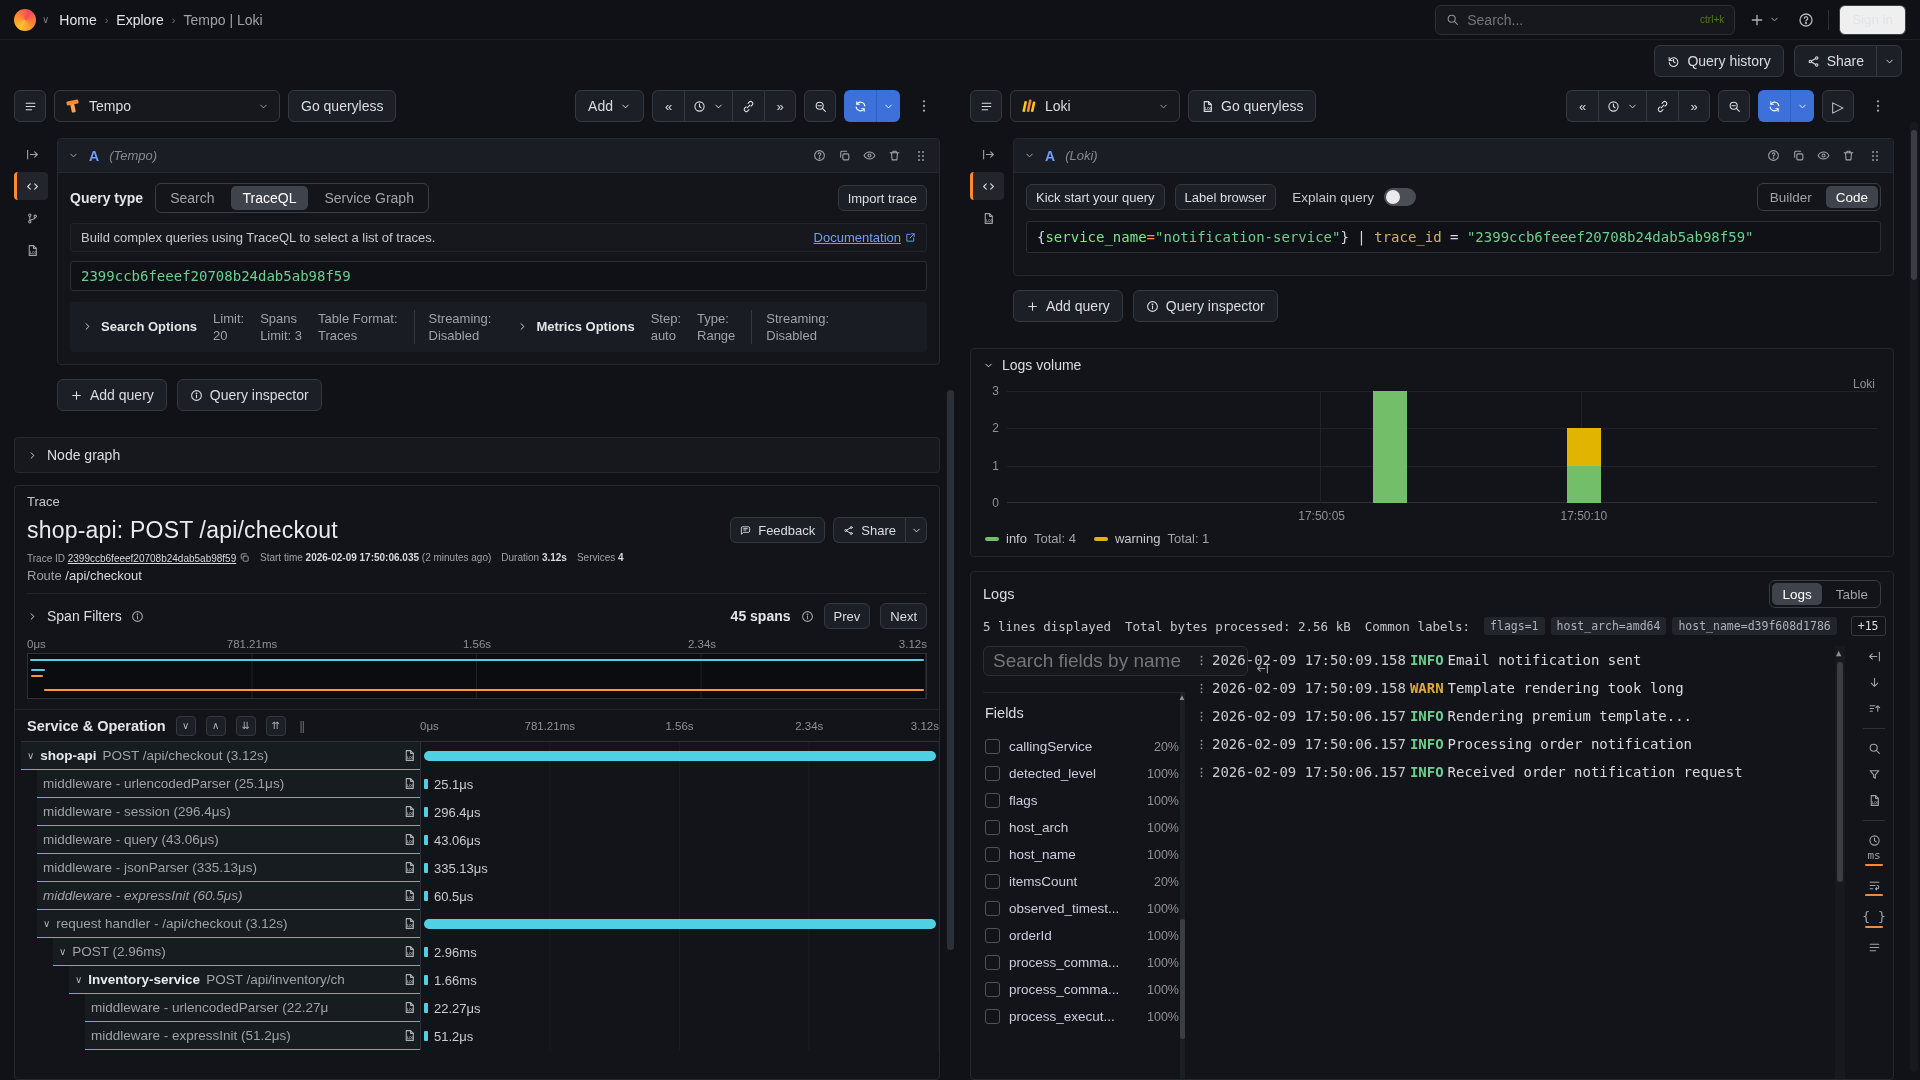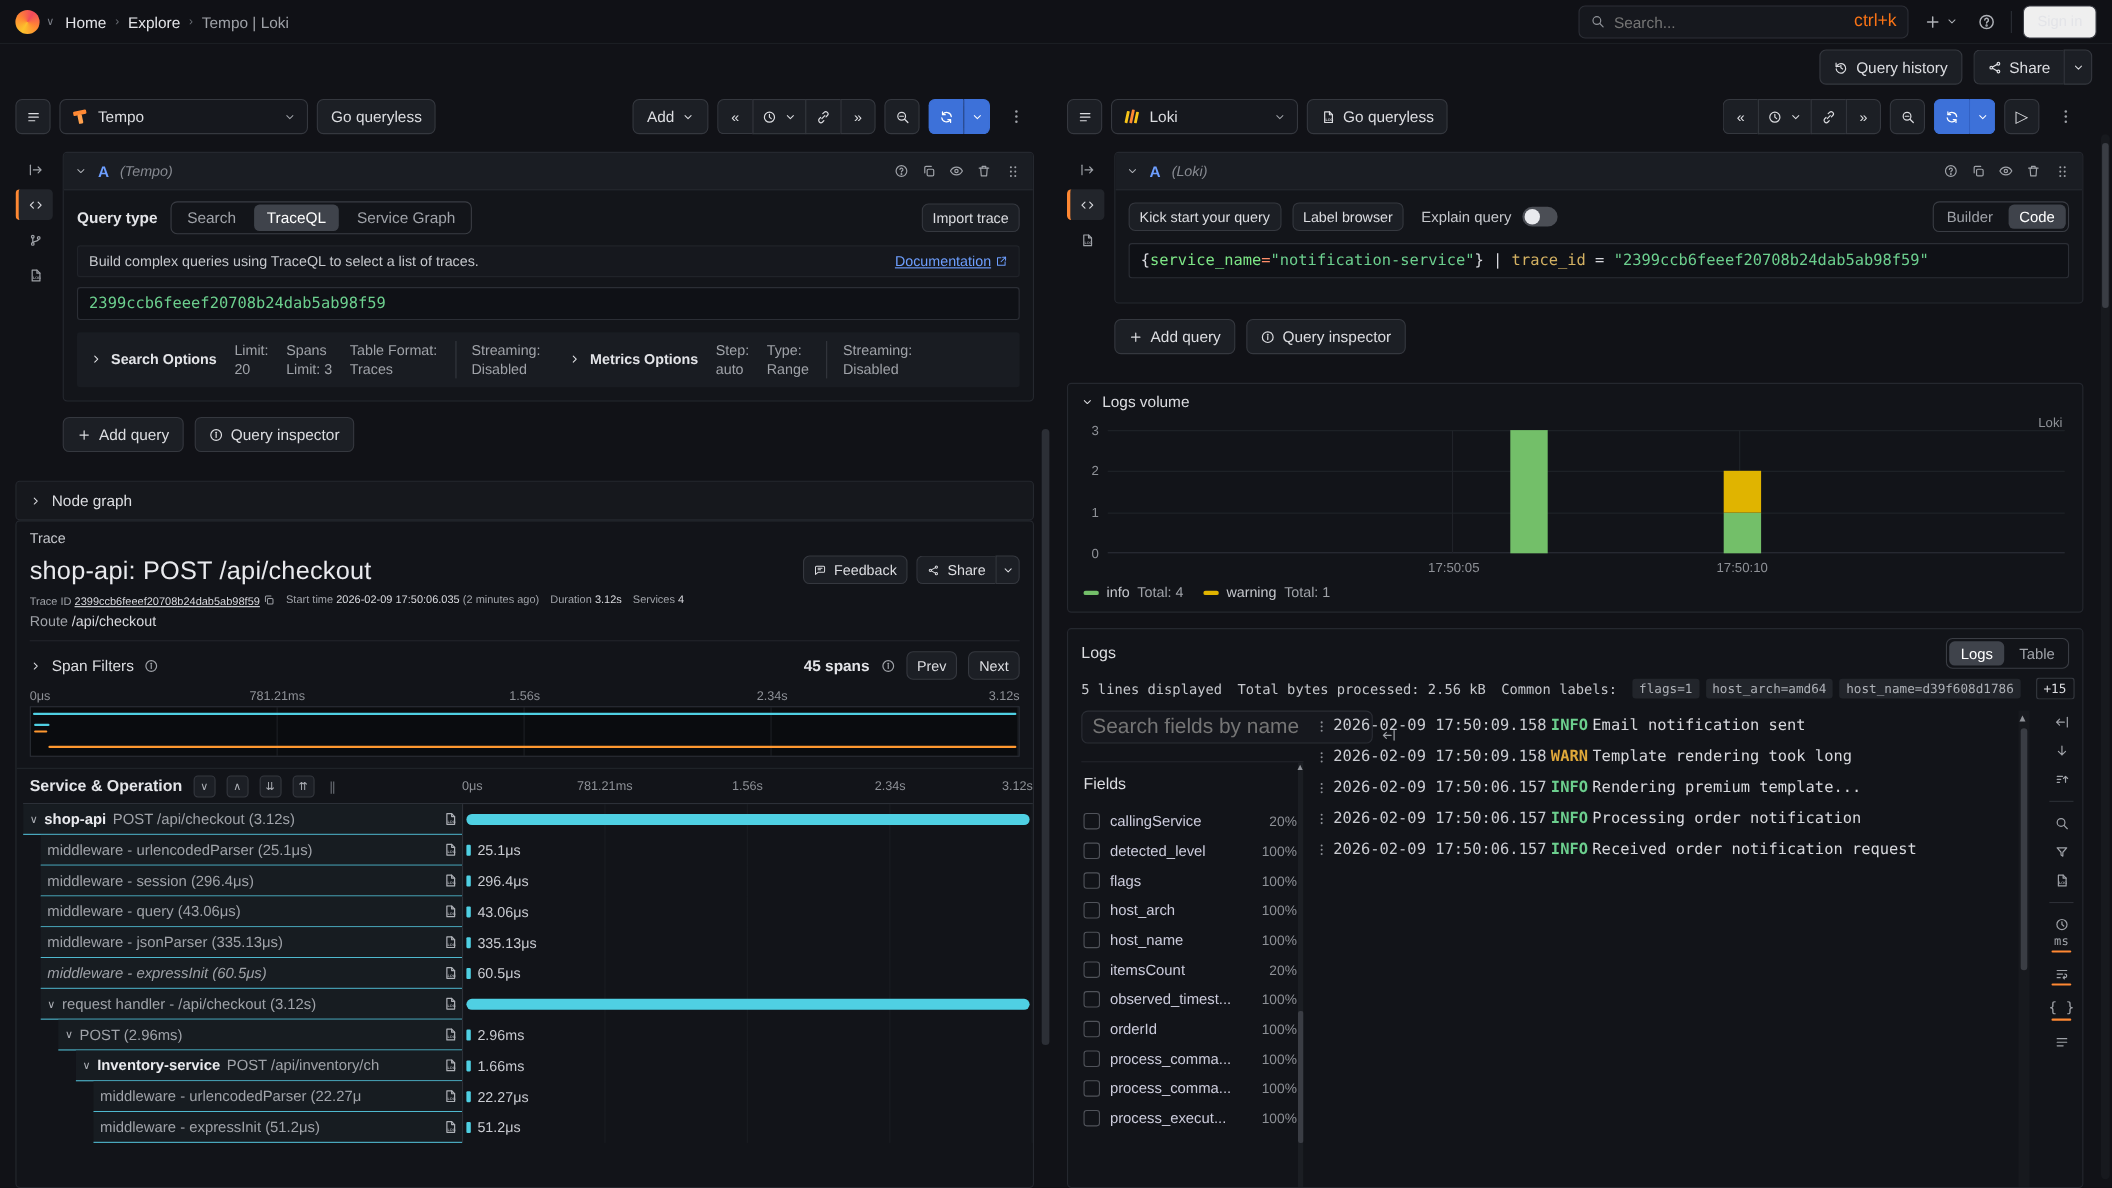--- a/index.html
+++ b/index.html
@@ -13,21 +13,21 @@
 .topnav{height:40px;display:flex;align-items:center;gap:10px;padding:0 14px;background:#101116;border-bottom:1px solid #1b1e23}
 .glogo{width:22px;height:22px;border-radius:50%;background:conic-gradient(from 210deg,#fcc32c,#ff8833,#f2495c,#ff8833,#fcc32c);flex:none}
 .logo-chev{color:#7b7f87;font-size:10px;margin-left:-4px}
 .crumbs{display:flex;align-items:center;gap:8px;font-size:14px}
 .crumb{color:#e3e4e8;font-weight:500;cursor:pointer}
 .crumb-sep{color:#6c7077;font-size:11px}
 .crumb-cur{color:#9fa2a8}
 .nav-right{margin-left:auto;display:flex;align-items:center;gap:10px}
 .searchbox{width:300px;height:30px;display:flex;align-items:center;gap:8px;background:#16181e;border:1px solid #2c2f36;border-radius:6px;padding:0 10px;color:#8e9197}
 .searchbox input{flex:1;background:transparent;border:0;outline:0;color:#ccccdc;font-size:14px;font-family:inherit}
-.kbd{font-size:16px;color:#f97316}
+.kbd{font-size:10px;color:#4d7c0f}
 .navbtn{display:flex;align-items:center;gap:4px;color:#aeb1b7;cursor:pointer;padding:4px}
 .navdiv{width:1px;height:20px;background:#2c2f36}
 .signin{height:30px;padding:0 12px;display:flex;align-items:center;border:1px solid #3a3d44;border-radius:6px;color:#e3e4e8;font-weight:500;cursor:pointer}
 
 .subbar{height:42px;display:flex;align-items:center;justify-content:flex-end;gap:10px;padding:0 18px}
 
 .btn{display:inline-flex;align-items:center;gap:7px;height:32px;padding:0 12px;border:1px solid #35383f;border-radius:6px;background:#1c1f25;color:#dcdde1;font-size:14px;cursor:pointer;white-space:nowrap}
 .btn.sm{height:26px;font-size:13px;padding:0 9px}
 .btn.icb{width:32px;padding:0;justify-content:center}
 .btn.ghost{background:transparent;border-color:transparent;color:#9fa2a8}
@@ -69,27 +69,27 @@
 .qinput{height:30px;border:1px solid #2b2e35;border-radius:3px;background:#0f1116;display:flex;align-items:center;padding:0 10px;margin-bottom:11px;
   font-family:"DejaVu Sans Mono",monospace;font-size:14px;color:#6ccf8e}
 .optbar{background:#191c22;border-radius:3px;padding:8px 12px;display:flex;align-items:flex-start;gap:26px}
 .optgrp{display:flex;align-items:flex-start;gap:16px}
 .opt-title{display:flex;align-items:center;gap:8px;font-weight:600;color:#e3e4e8;font-size:13px;line-height:17px;cursor:pointer;padding-top:8px}
 .stat{font-size:13px;color:#9fa2a8;line-height:17px;white-space:pre-line}
 .stat.vdiv{border-left:1px solid #35383f;padding-left:14px}
 .pane-actions{display:flex;gap:10px;margin:14px 0 0 43px}
 .collapse-panel{margin:26px 0 0 0;border:1px solid #25282f;border-radius:4px;background:#16181d;height:36px;display:flex;align-items:center;gap:9px;padding:0 12px;color:#dcdde1;cursor:pointer}
 
-.trace-panel{border:1px solid #25282f;border-radius:4px;background:#121419;padding:8px 12px 0;flex:1;overflow:hidden;display:flex;flex-direction:column}
+.trace-panel{margin-top:12px;border:1px solid #25282f;border-radius:4px;background:#121419;padding:8px 12px 0;flex:1;overflow:hidden;display:flex;flex-direction:column}
 .tp-title{font-size:13px;color:#c5c7cc;margin-bottom:8px}
 .tp-h1row{display:flex;align-items:flex-start;gap:10px}
 .tp-h1{font-size:23px;font-weight:500;color:#e9eaee;letter-spacing:.2px}
 .tp-h1row .bside{margin-left:auto;display:flex;gap:8px}
 .tp-meta{display:flex;gap:10px;margin-top:8px;font-size:10px;color:#9fa2a8;flex-wrap:wrap}
-.tp-meta b{color:#d8d9de;font-weight:400}
+.tp-meta b{color:#d8d9de;font-weight:700}
 .tid{color:#d8d9de;text-decoration:underline;cursor:pointer}
 .tp-route{font-size:13px;color:#9fa2a8;margin-top:4px}
 .tp-route b{color:#d8d9de;font-weight:500}
 .sf-row{display:flex;align-items:center;gap:9px;border-top:1px solid #22252b;margin-top:10px;padding:9px 0;color:#dcdde1}
 .sf-row .right{margin-left:auto;display:flex;align-items:center;gap:10px}
 .spans-count{font-weight:600;color:#e3e4e8}
 
 .mm-axis,.tl-axis{position:relative;height:15px;font-size:11.5px;color:#8e9197}
 .mm-axis span,.tl-axis span{position:absolute;transform:translateX(-50%)}
 .mm-axis span:first-child,.tl-axis span:first-child{transform:none}

